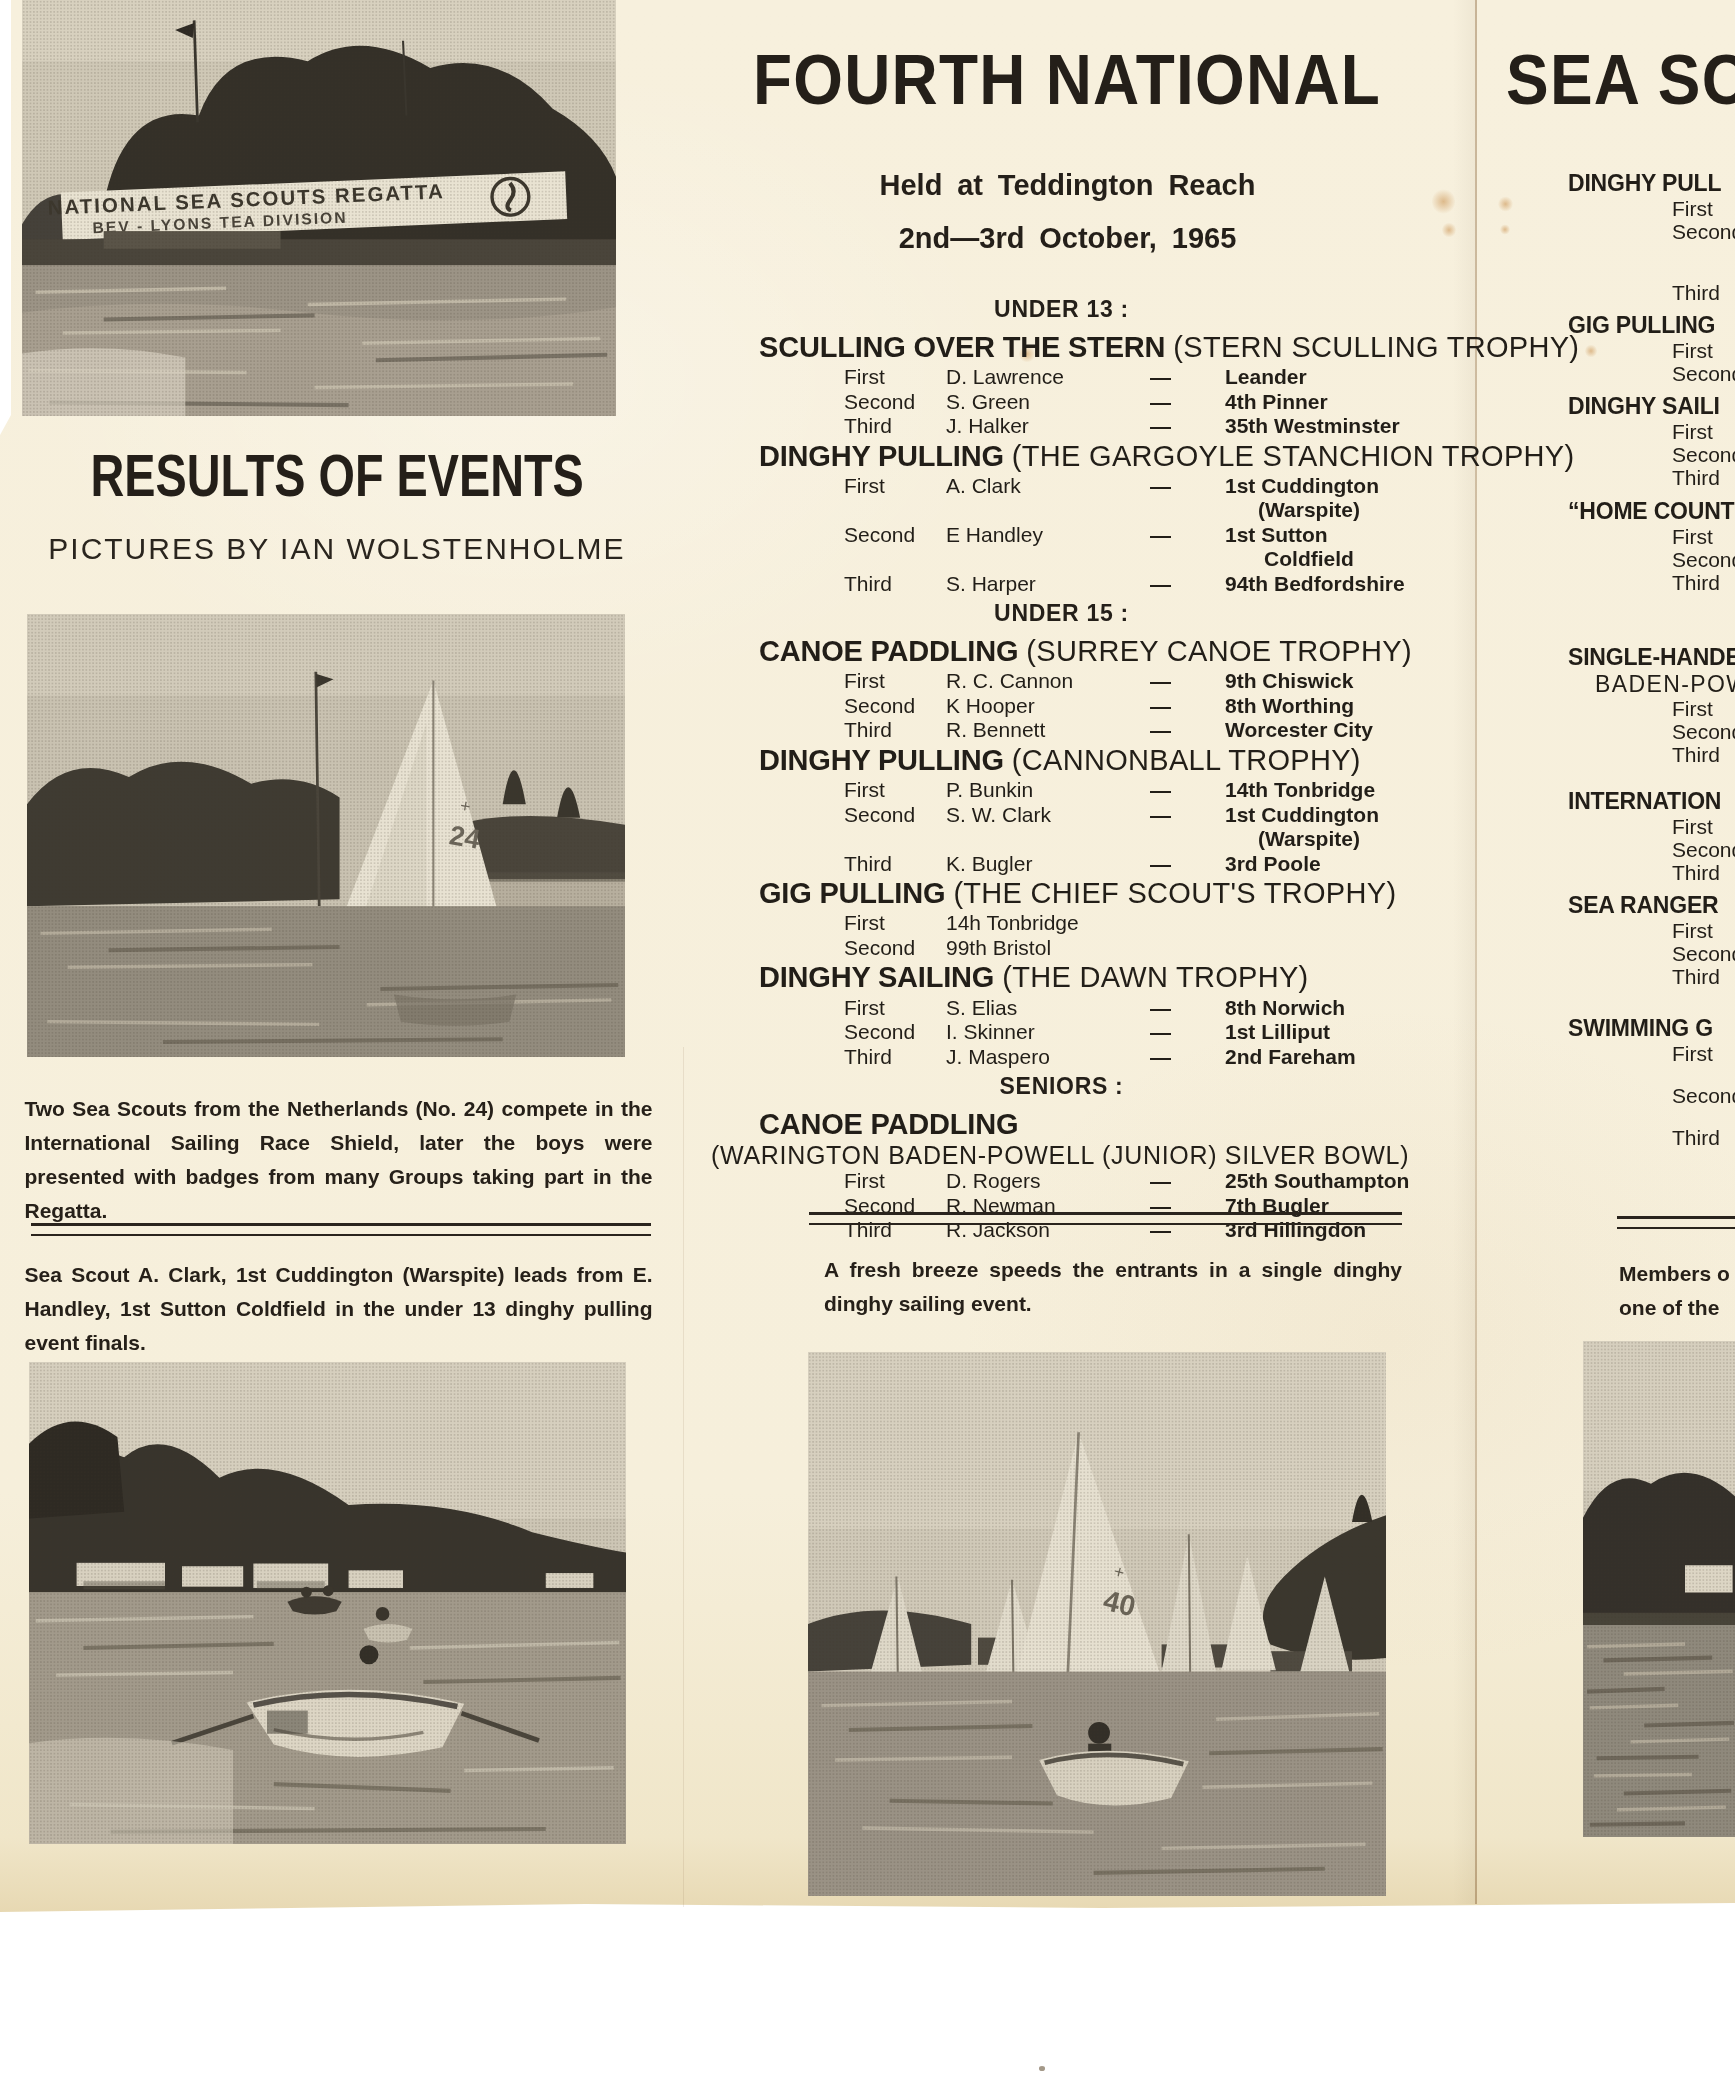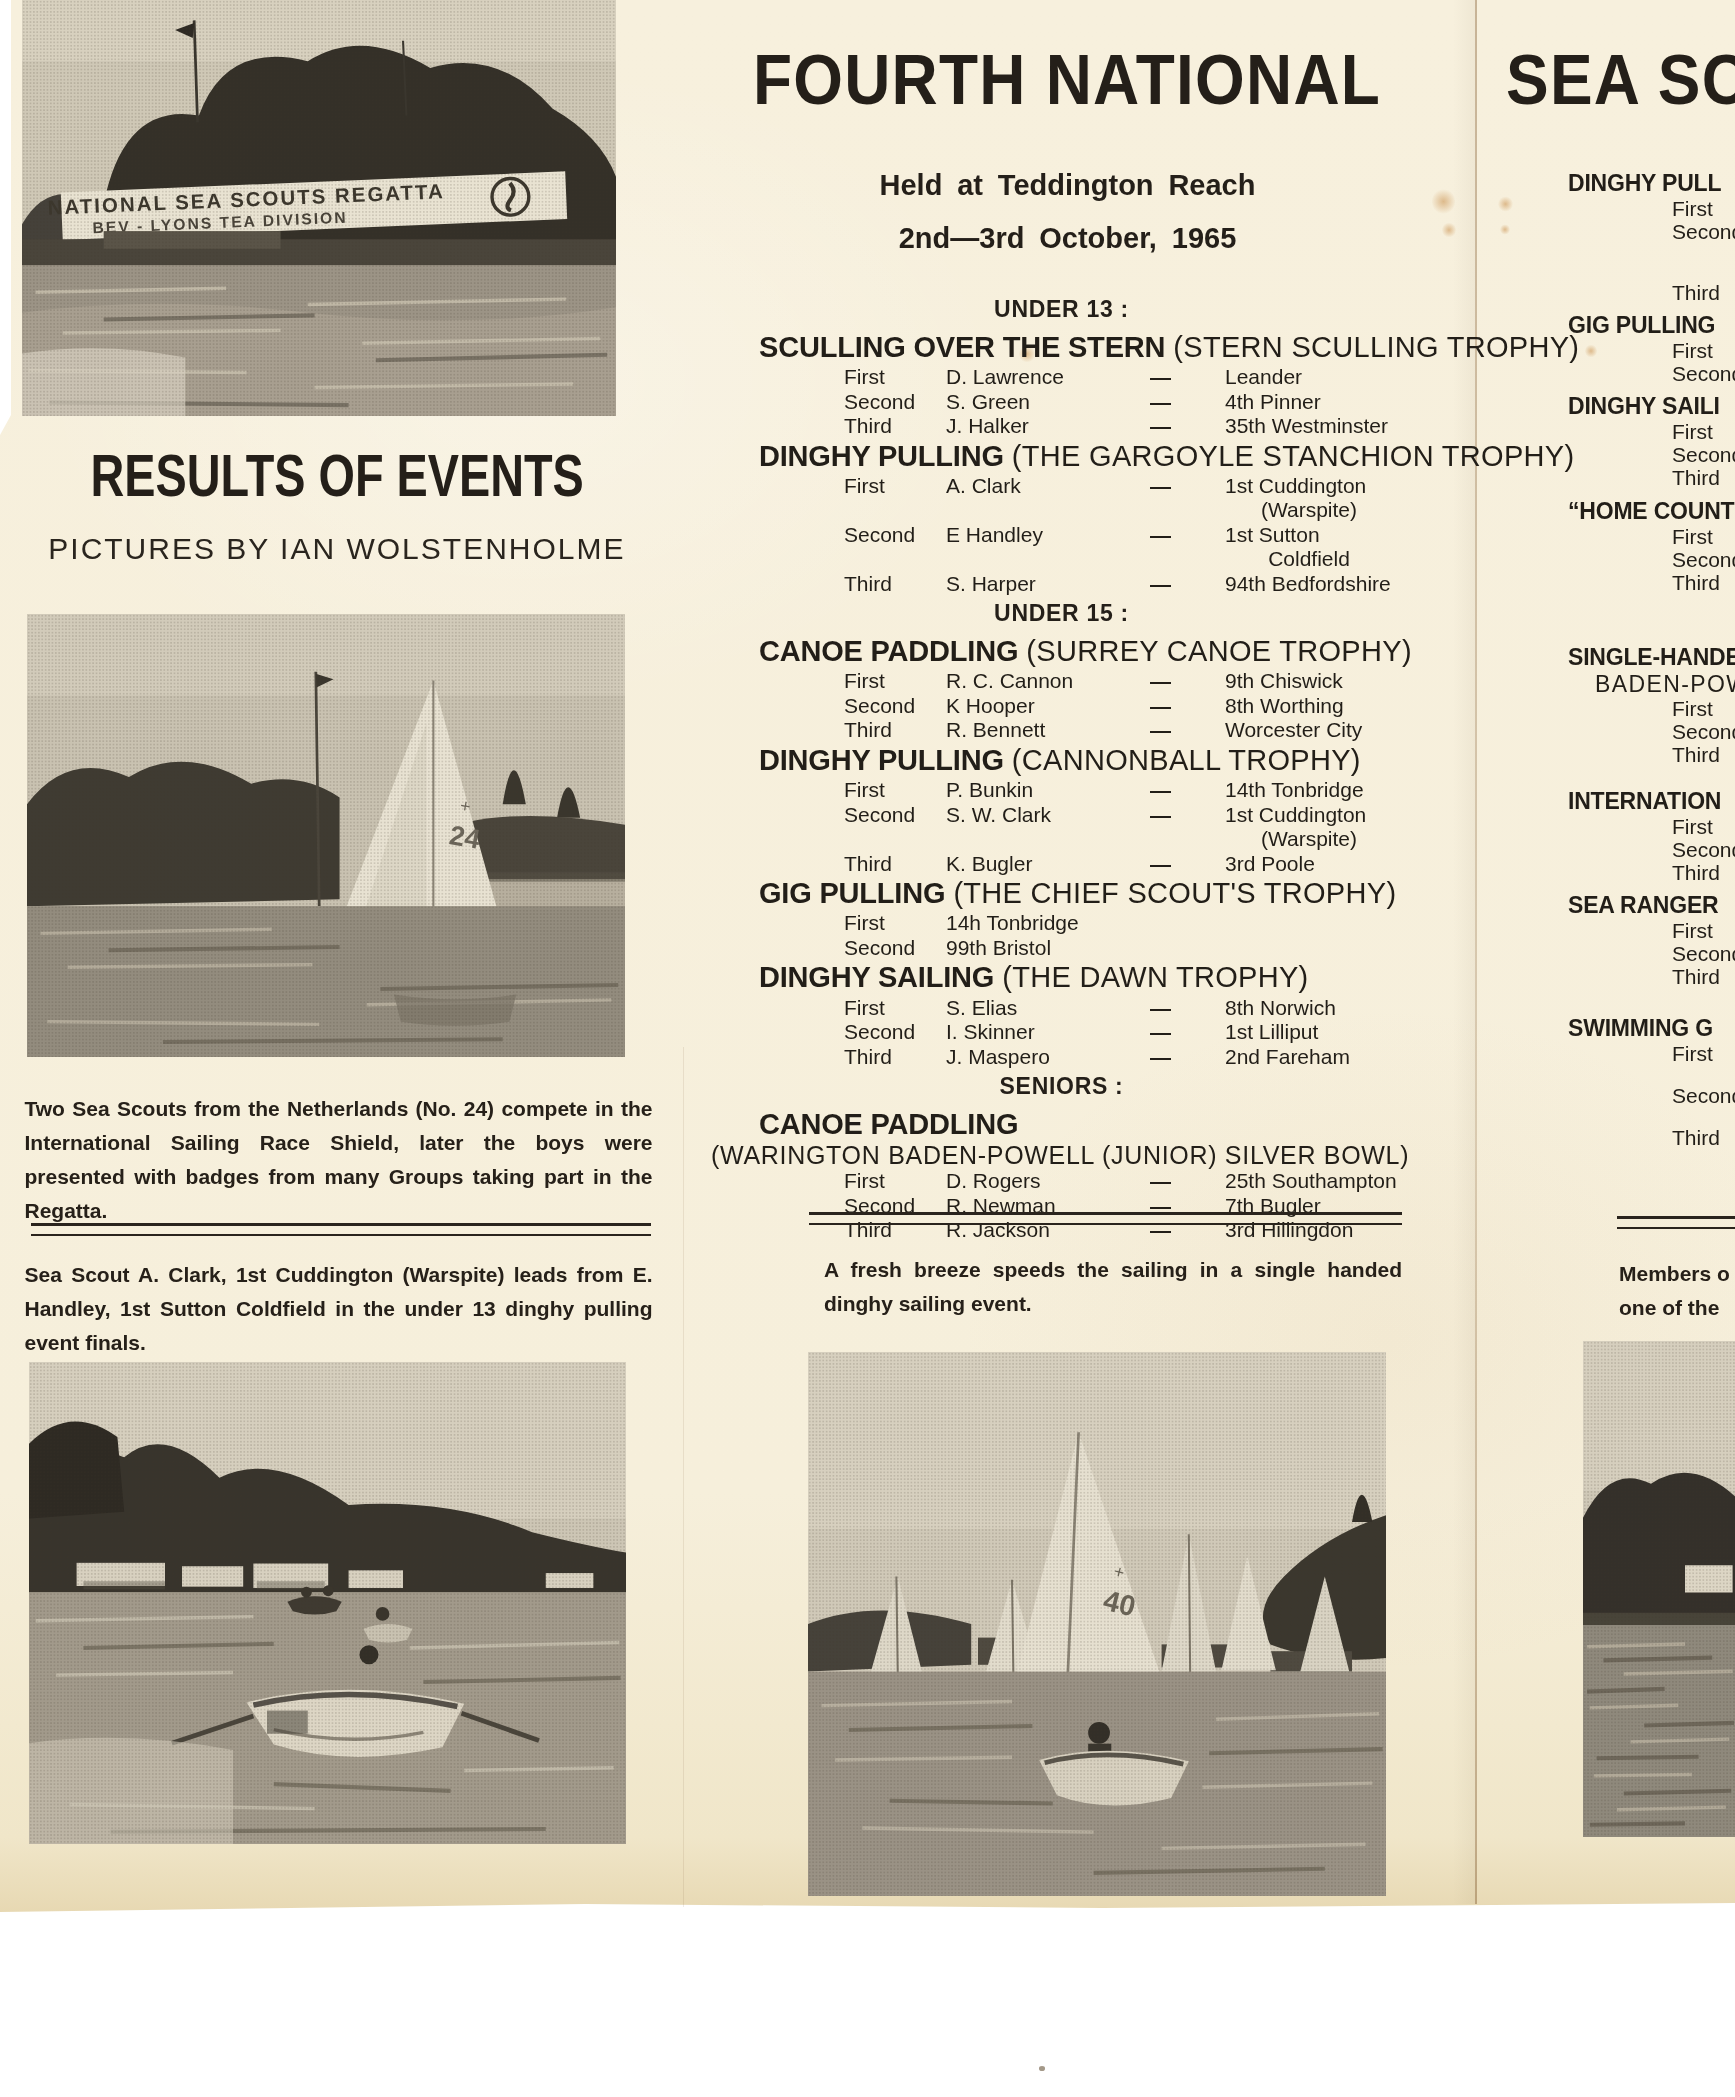--- a/index.html
+++ b/index.html
@@ -59,21 +59,21 @@
   .event{margin-bottom:4.1px;}
   .ev-head{font-size:29px;line-height:27px;margin-bottom:4.1px;white-space:nowrap;margin-left:48px;}
   .ev-name{font-weight:bold;letter-spacing:-0.2px;}
   .ev-trophy{font-weight:normal;letter-spacing:0.3px;}
   .ev-trophy-line{font-size:25px;font-weight:normal;letter-spacing:0.7px;line-height:27px;white-space:nowrap;}
   .res-rows{padding-left:133px;}
   .res-row{display:flex;font-size:21px;line-height:24.5px;}
   .res-place{width:102px;flex:none;}
   .res-person{width:204px;flex:none;}
   .res-dash{width:75px;flex:none;font-weight:bold;}
-  .res-club{flex:1;}
+  .res-club{flex:1;font-weight:bold;}
   .res-club .l2{text-align:center;padding-right:19px;}
 
   #caption-mid{position:absolute;left:824px;top:1253px;width:578px;}
 
   
   .right-title{position:absolute;left:1506px;top:39px;font-size:71px;font-weight:bold;letter-spacing:1.4px;
     transform:scaleX(.9);transform-origin:left top;white-space:nowrap;color:#241f19;}
   #right-events{position:absolute;left:1503px;top:170px;width:381px;}
   .r-event{margin-bottom:8.2px;}
   .r-head{margin-left:65px;font-size:23px;font-weight:bold;line-height:27px;white-space:nowrap;letter-spacing:-0.2px;}
@@ -438,21 +438,21 @@
             <div class="res-club">
               <div class="l1">3rd Hillingdon</div>
             </div>
           </div>
         </div>
       </div>
     </div>
   </div>
 
 <div class="rule2" id="rule-mid"></div>
-<div class="caption" id="caption-mid">A fresh breeze speeds the sailing in a single handed dinghy sailing event.</div>
+<div class="caption" id="caption-mid">A fresh breeze speeds the entrants in a single dinghy dinghy sailing event.</div>
 
 <div class="photo" style="left:808px;top:1352px;width:578px;height:544px;">
   <svg viewBox="0 0 850 800" preserveAspectRatio="none">
     <rect width="850" height="800" fill="#d0c9b8"></rect>
     <rect y="0" width="850" height="260" fill="#d7d0bf"></rect>
     <path d="M850,240 Q760,270 700,330 Q650,380 680,430 Q760,460 850,450 Z" fill="#3b372e"></path>
     <path d="M800,250 q14,-80 30,0 z" fill="#332f27"></path>
     <path d="M0,400 Q100,360 240,400 L240,460 L0,470 Z" fill="#46423a"></path>
     <g fill="#4f4a40">
       <rect x="250" y="420" width="130" height="40"></rect>

